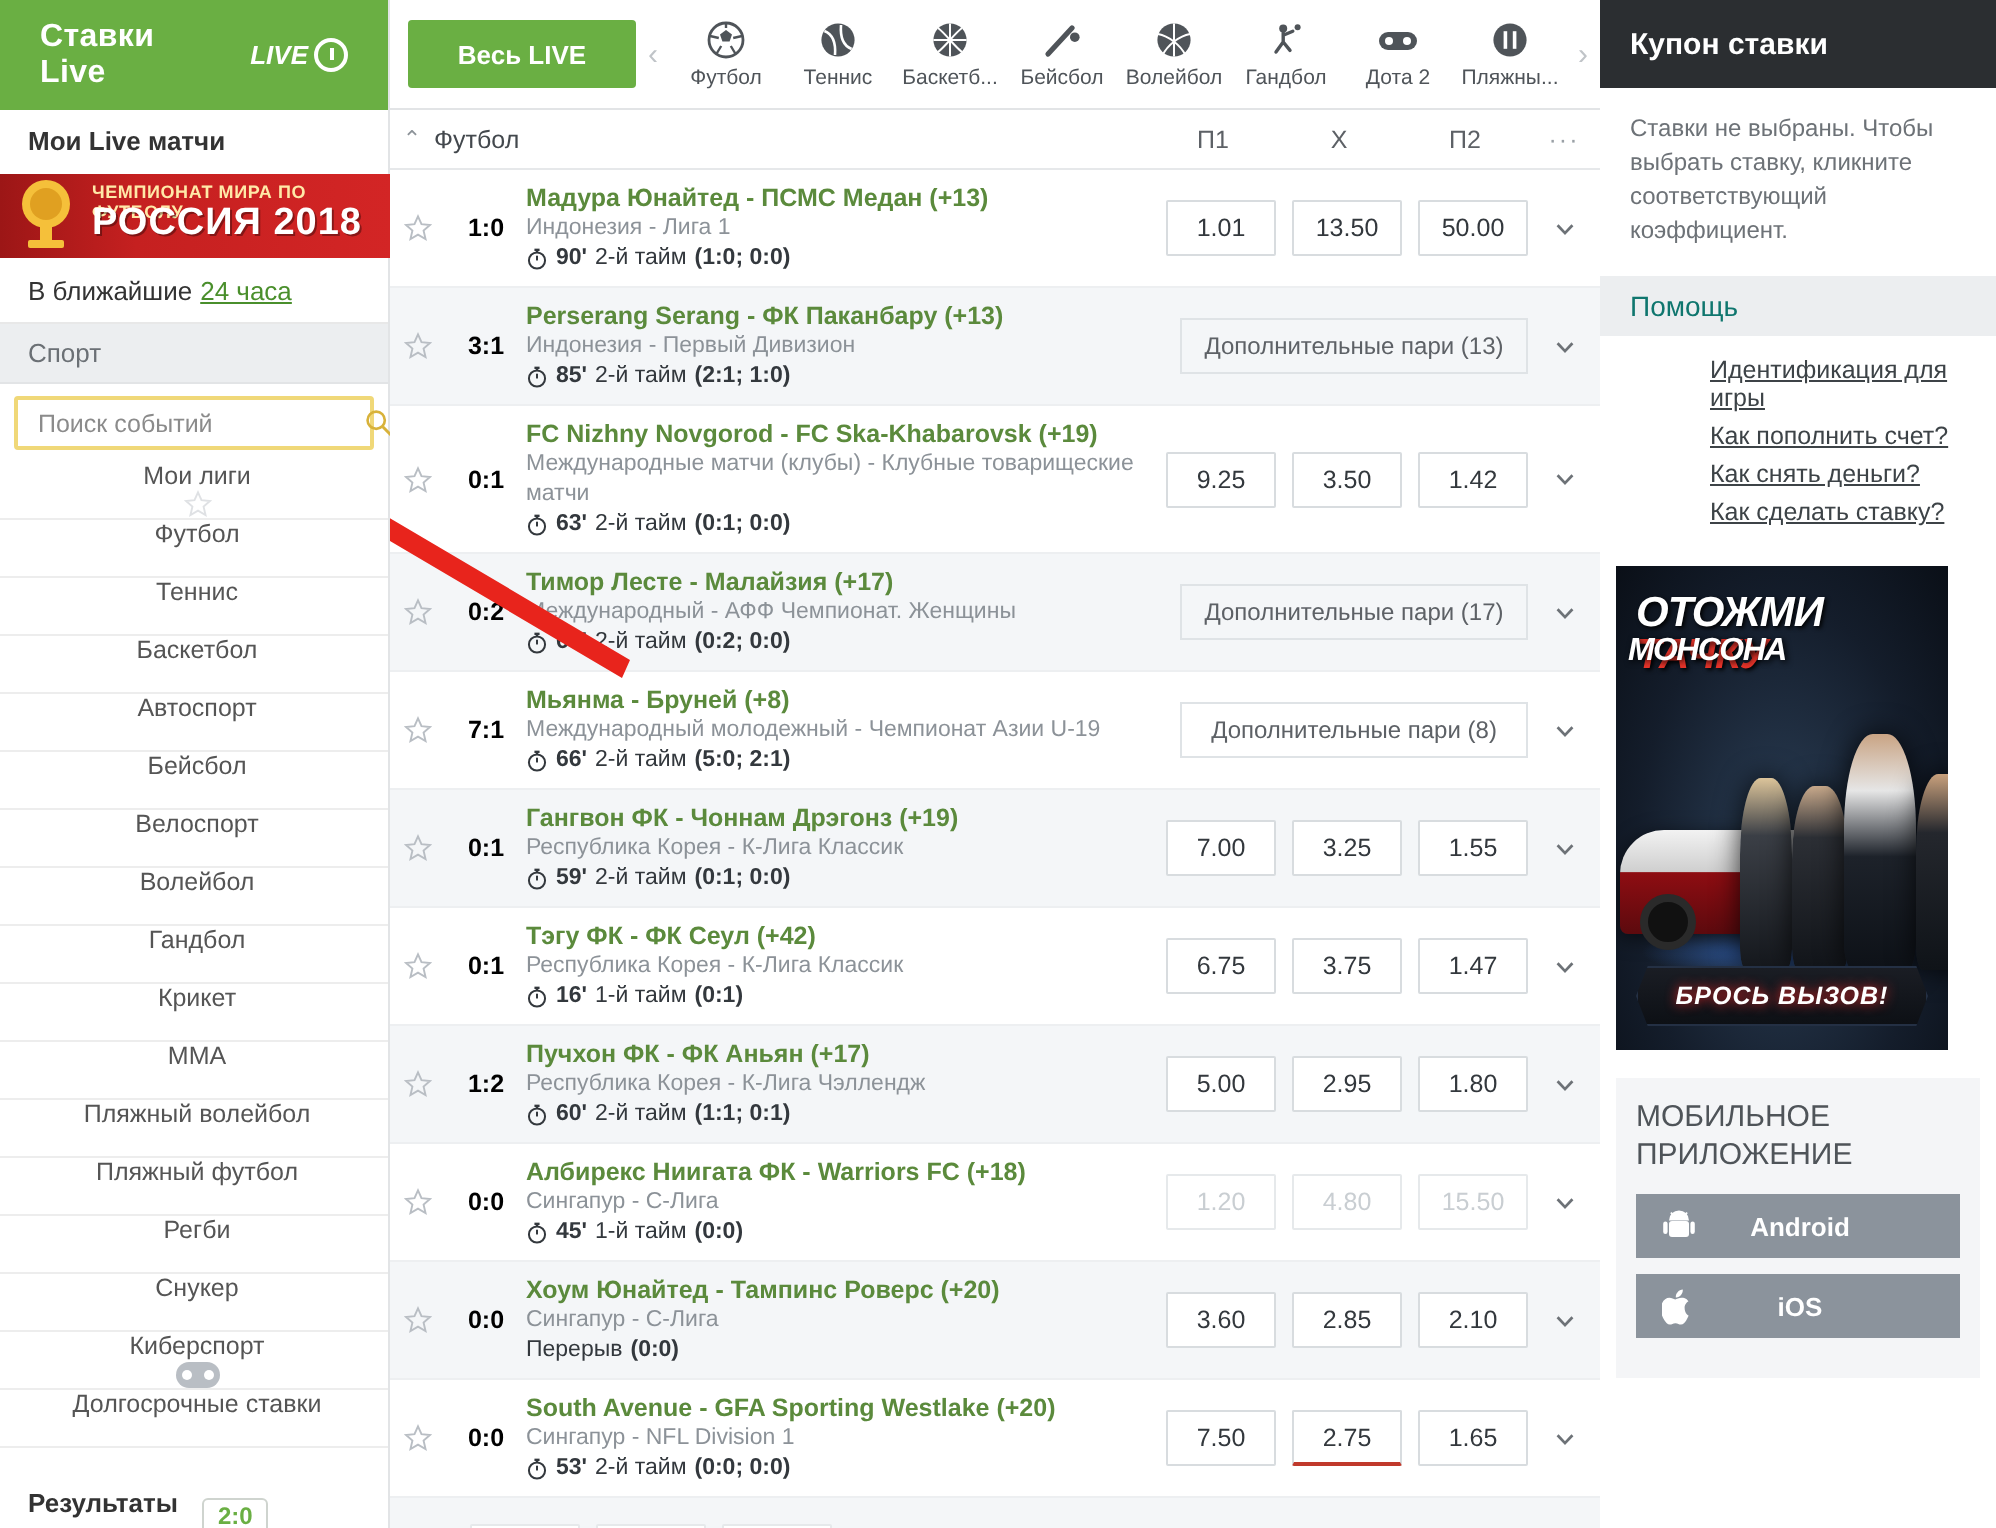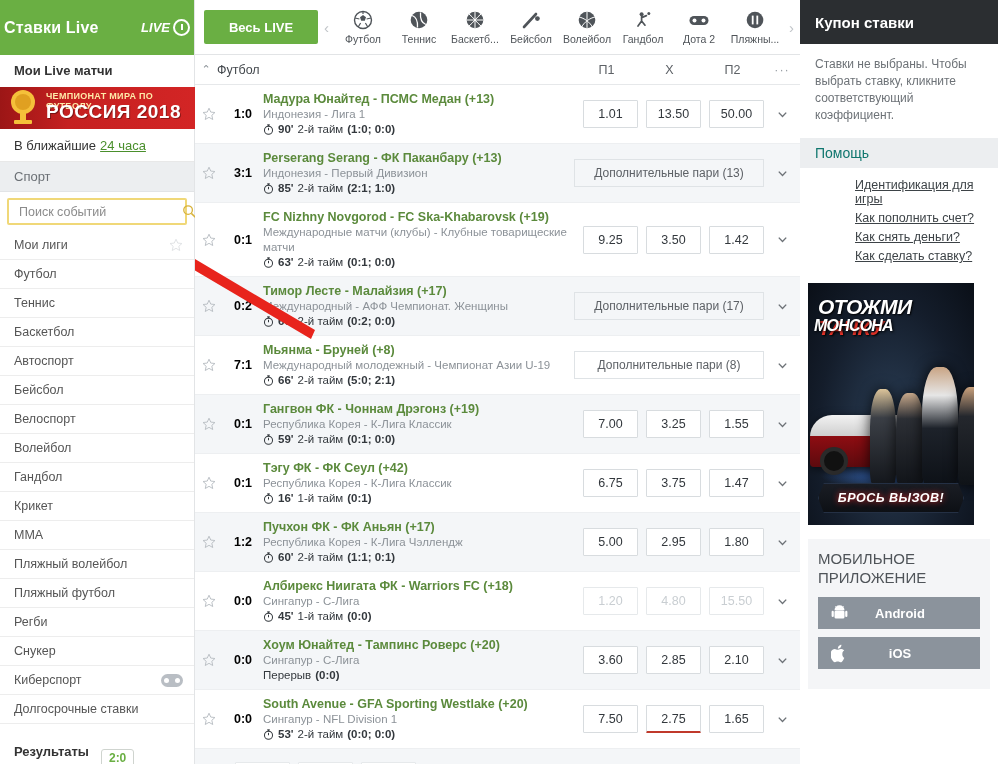--- a/index.html
+++ b/index.html
@@ -12,21 +12,21 @@
     font-size: 13px;
     color: #333;
   }
   #app { display: flex; width: 998px; height: 764px; }
 
   
   .sidebar { width: 195px; height: 764px; background: #fff; border-right: 1px solid #e2e4e6; position: relative; flex: 0 0 195px; }
   .sb-header {
     height: 55px; background: #6aaf43; color: #fff;
     display: flex; align-items: center; justify-content: space-between;
-    padding: 0 4px;
+    padding: 0 20px;
   }
   .sb-header-title { font-size: 16px; font-weight: bold; letter-spacing: .2px; }
   .live-logo {
     display: flex; align-items: center; gap: 2px;
     font-size: 13px; font-weight: bold; font-style: italic; color: #fff; margin-left: 28px;
   }
   .live-logo .clockic {
     width: 17px; height: 17px; border: 2.5px solid #fff; border-radius: 50%;
     display: inline-block; position: relative; margin-left: 1px;
   }
@@ -72,21 +72,21 @@
   }
   .sb-search input {
     border: 0; outline: 0; flex: 1; font-size: 12.5px; color: #707070;
     font-family: "Liberation Sans", sans-serif; background: transparent;
   }
   .sb-search input::placeholder { color: #8b8b8b; }
   .mag { width: 15px; height: 15px; flex: 0 0 15px; }
   .sb-item {
     height: 29px; display: flex; align-items: center; justify-content: space-between;
     padding: 0 11px 0 14px; font-size: 12.5px; color: #555;
-    border-bottom: 1px solid #ededed; cursor: pointer;
+    border-bottom: 1px solid #ededed; cursor: pointer; flex-direction: column;
   }
   .star-out { width: 14px; height: 14px; opacity: .45; }
   .pad-badge {
     width: 22px; height: 13px; background: #b9bec4; border-radius: 7px;
     position: relative;
   }
   .pad-badge:before, .pad-badge:after {
     content:""; position:absolute; top:4px; width:5px; height:5px;
     background:#fff; border-radius:50%;
   }
@@ -147,21 +147,21 @@
   .r-time .half { font-weight: normal; color: #33383d; }
   .r-odds { display: flex; align-items: center; gap: 8px; }
   .odd {
     width: 55px; height: 28px; border: 1px solid #d8dcdf; background: #fff;
     display: flex; align-items: center; justify-content: center;
     font-size: 12.5px; color: #33383d; cursor: pointer; border-radius: 1px;
   }
   .odd.dim { color: #c9ced2; border-color: #e6e9eb; cursor: default; }
   .odd.down { border-bottom: 2px solid #c0392b; }
   .addbets {
-    width: 190px; height: 28px; border: 1px solid #dfe3e6; background: transparent;
+    width: 174px; height: 28px; border: 1px solid #dfe3e6; background: transparent;
     display: flex; align-items: center; justify-content: center;
     font-size: 12px; color: #5d6166; cursor: pointer;
   }
   .r-exp { width: 36px; display: flex; align-items: center; justify-content: center; cursor: pointer; }
 
   
   .right { width: 198px; flex: 0 0 198px; height: 764px; background: #fff; }
   .coupon-head {
     height: 44px; background: #2b2e31; color: #fff; display: flex; align-items: center;
     padding: 0 15px; font-size: 15px; font-weight: bold;

